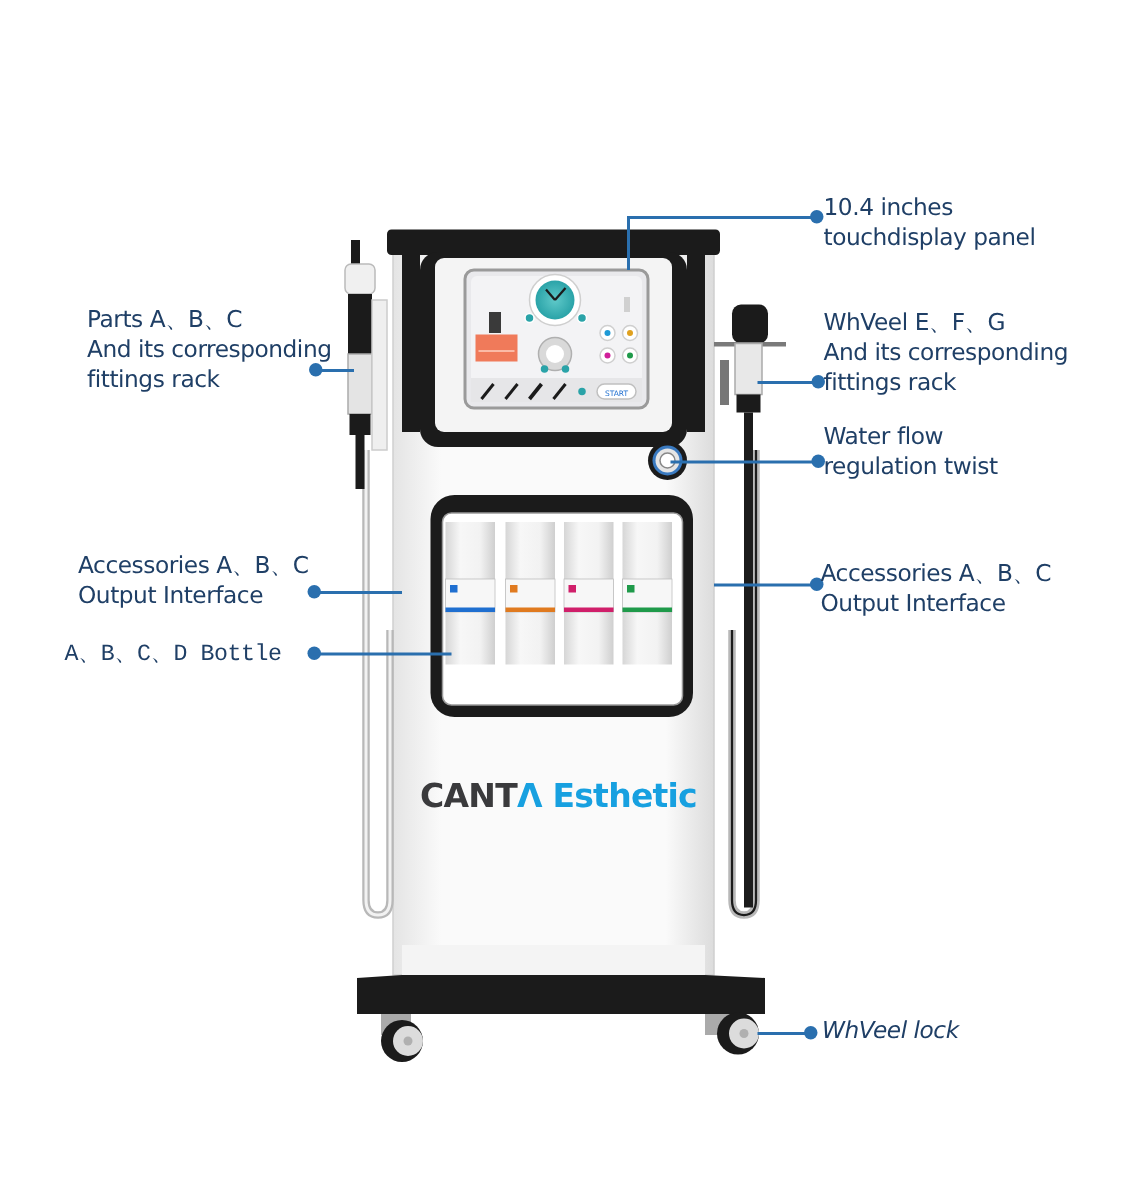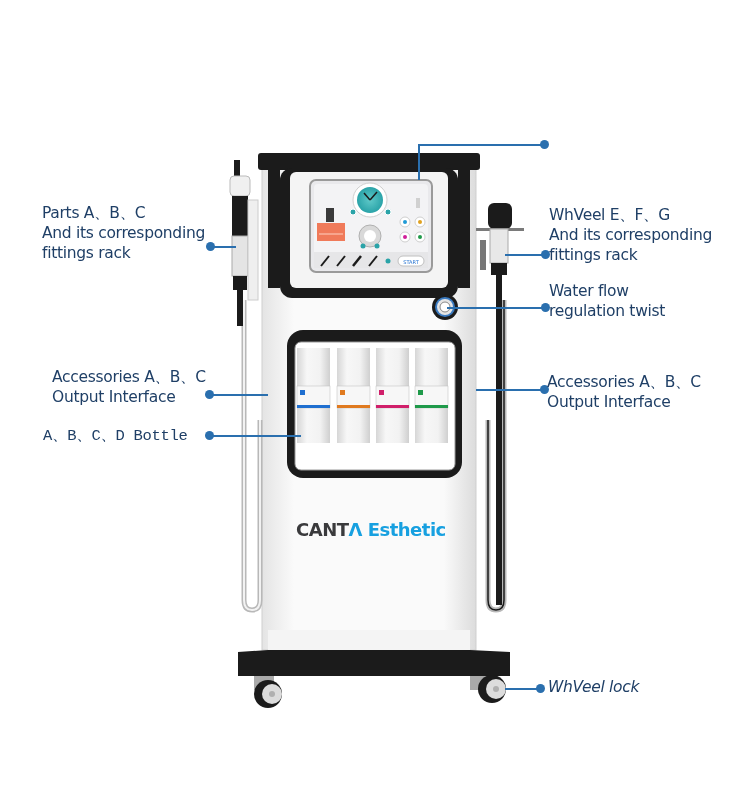--- a/index.html
+++ b/index.html
@@ -7,21 +7,21 @@
          font-family: "Liberation Sans", "DejaVu Sans", sans-serif; }
   .canvas { position: absolute; left: 0; top: 0; width: 750px; height: 800px; }
   .label { position: absolute; color: #1f3f66; font-size: 15.5px; line-height: 20px;
            font-family: "DejaVu Sans", "Liberation Sans", sans-serif; letter-spacing: -0.3px;
            white-space: nowrap; }
   .label div { white-space: nowrap; }
   .leader { position: absolute; background: #2a6fae; height: 1.5px; }
   .vleader { position: absolute; background: #2a6fae; width: 1.5px; }
   .dot { position: absolute; width: 9px; height: 9px; border-radius: 50%; background: #2a6fae; }
   svg.machine { position: absolute; left: 0; top: 0; }
-  .brand { position: absolute; left: 296px; top: 519px; font-size: 18px; font-weight: bold;
+  .brand { position: absolute; left: 280px; top: 519px; font-size: 22px; font-weight: bold;
            font-family: "DejaVu Sans", "Liberation Sans", sans-serif; letter-spacing: -0.5px; }
   .brand .b1 { color: #3a3a3c; }
   .brand .b2 { color: #17a0e0; }
   .brand .b3 { color: #17a0e0; }
 </style>
 </head>
 <body>
 
 <div class="canvas">
 
@@ -169,22 +169,26 @@
     </g>
   </svg>
 
   <div class="brand">
     <span class="b1">CANT</span><span class="b3">Λ</span><span class="b2"> Esthetic</span>
   </div>
 
   <div class="vleader" style="left:418px; top:144px; height:36px;"></div>
   <div class="leader" style="left:418px; top:144px; width:125px;"></div>
   <div class="dot" style="left:540px; top:140px;"></div>
-
-  <div class="label" style="left:42px; top:203px;">
+  <div class="label" style="left:549px; top:128px;">
+    <div>10.4 inches</div>
+    <div>touchdisplay panel</div>
+  </div>
+
+  <div class="label" style="left:58px; top:203px;">
     <div>Parts A、B、C</div>
     <div>And its corresponding</div>
     <div>fittings rack</div>
   </div>
   <div class="dot" style="left:206px; top:242px;"></div>
   <div class="leader" style="left:210px; top:246px; width:26px;"></div>
 
   <div class="leader" style="left:505px; top:254px; width:40px;"></div>
   <div class="dot" style="left:541px; top:250px;"></div>
   <div class="label" style="left:549px; top:205px;">

